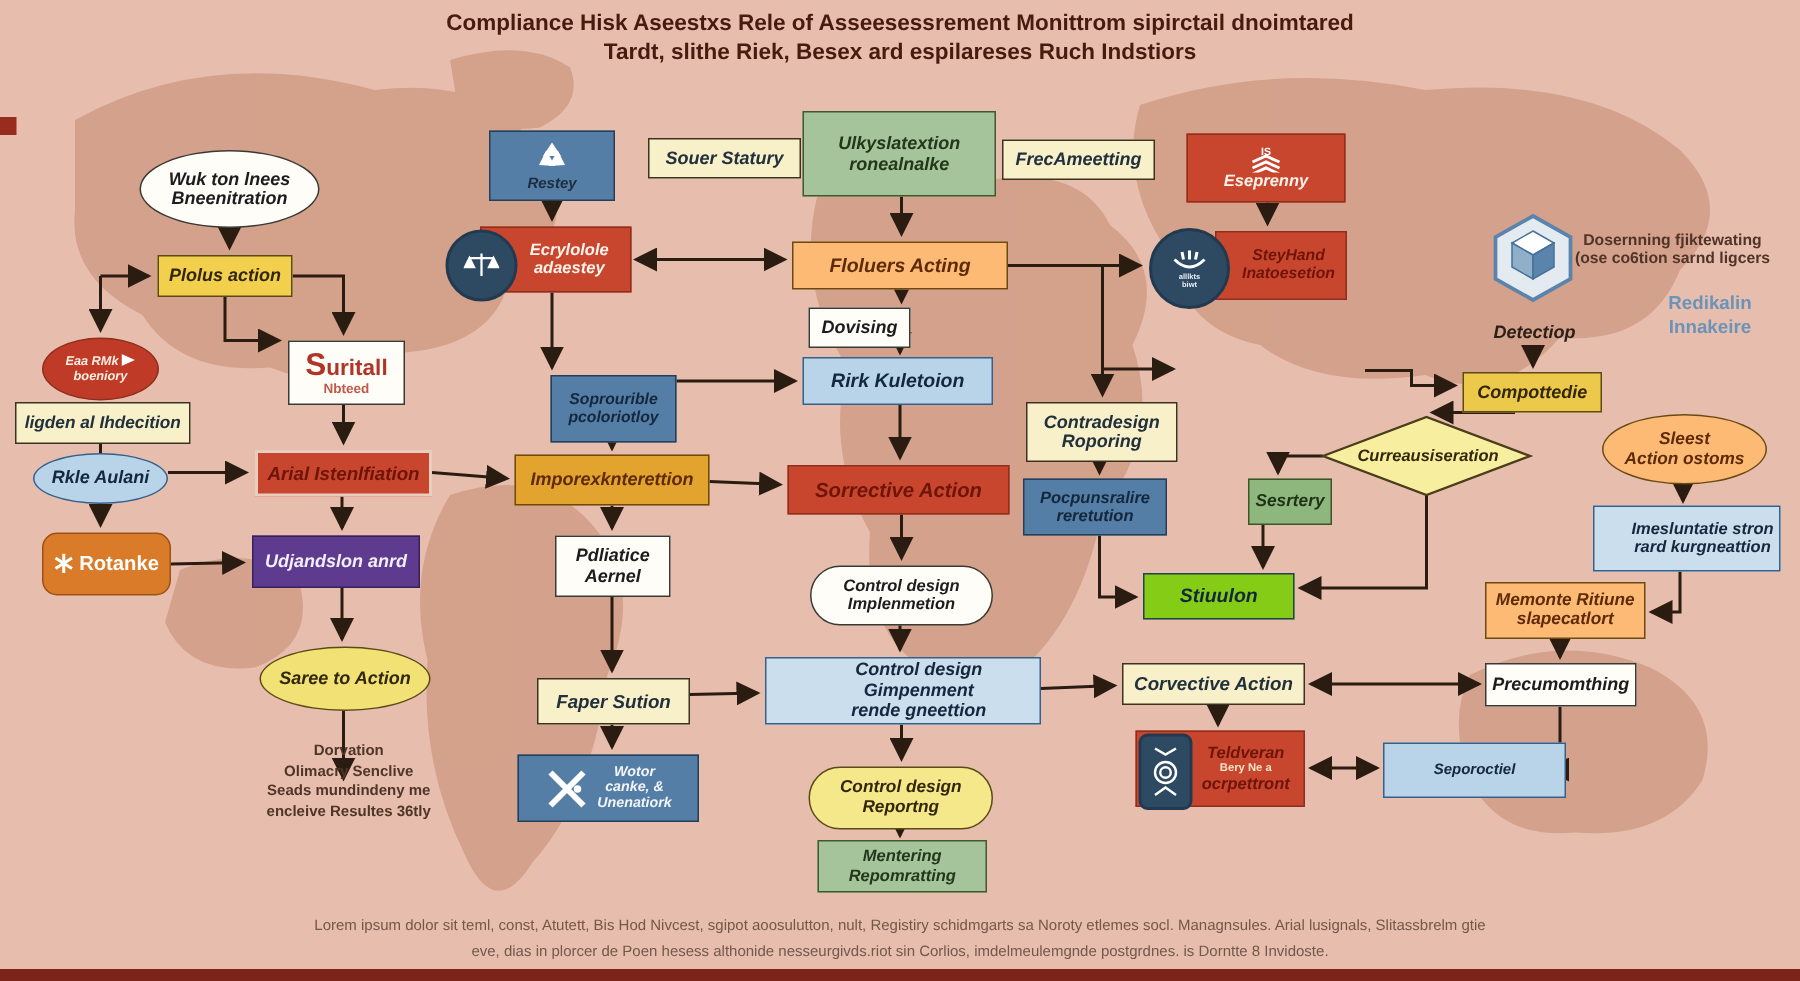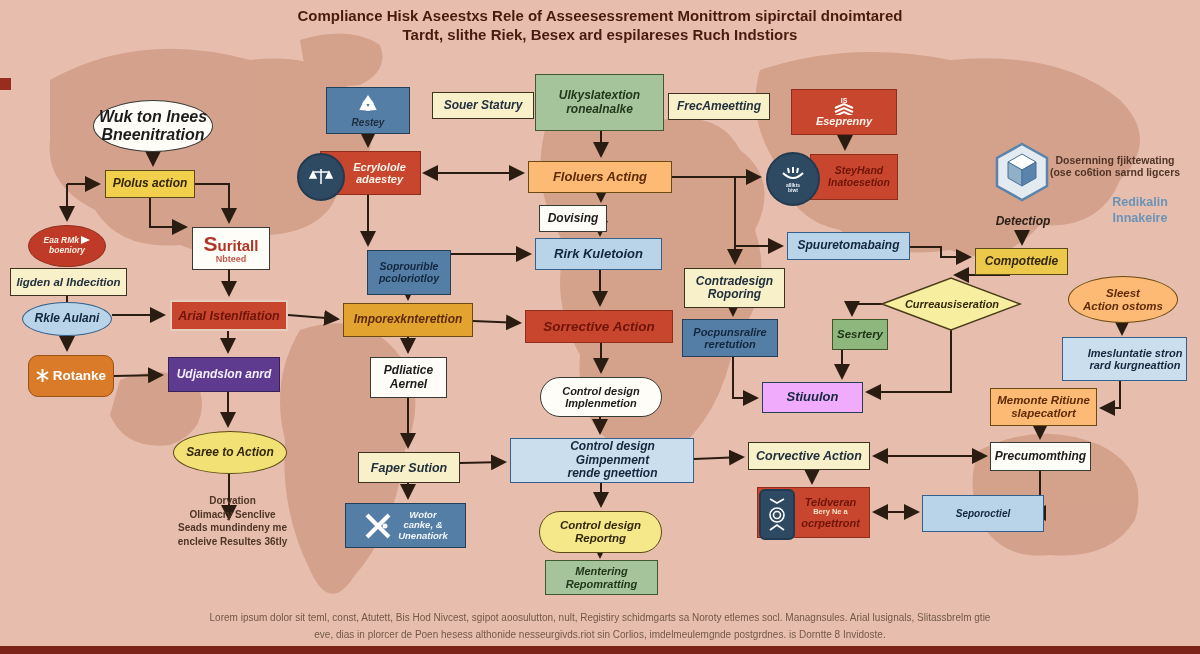--- a/index.html
+++ b/index.html
@@ -12,21 +12,21 @@
   .yellow{background:#f2cf4d;border-color:#5a4a16;color:#33270a;}
   .cream{background:#f7f0c8;border-color:#3c3222;color:#22303e;}
   .red{background:#c8462e;border-color:#8f2e1c;color:#6e1408;align-items:center;}
   .red.rim{border-color:#e7cfbf;border-width:2px;}
   .red.wt{color:#fdf3ea;}
   .redel{background:#bf3b28;border-color:#8f2e1c;color:#fdeee2;}
   .steel{background:#557ea6;border-color:#243f58;color:#13273d;}
   .steel.wt{color:#f2f6fa;}
   .lblue{background:#b9d3e8;border-color:#33618c;color:#13273d;}
   .pblue{background:#cbdeee;border-color:#33618c;color:#13273d;padding-left:23px;}
-  .mblue{background:#f0abfc;border-color:#243f58;color:#13273d;}
+  .mblue{background:#84cc16;border-color:#243f58;color:#13273d;}
   .green{background:#a6c49c;border-color:#41592f;color:#22381a;}
   .green2{background:#8eb77e;border-color:#3c5426;color:#1e3214;}
   .orange{background:#fdba74;border-color:#6b4a12;color:#5e2a08;}
   .purple{background:#5e3b8e;border-color:#36215a;color:#f4eefc;}
   .white{background:#fefdf8;border-color:#3a3a34;color:#1c1c1c;}
   .rotank{background:#d97b28;border-color:#9a5314;border-radius:10px;color:#fff;font-style:normal;}
   .plain{border:none;background:transparent;padding:0;z-index:4;}
   .title{position:absolute;left:0;top:7px;width:1200px;text-align:center;font-weight:bold;color:#491a0f;font-size:15px;line-height:1.25;z-index:4;}
   .cap{position:absolute;left:60px;top:610px;width:1080px;text-align:center;color:#73584a;font-size:10px;line-height:1.65;z-index:4;}
   .smalltxt{font-weight:bold;font-style:normal;color:#4f3527;font-size:10px;line-height:1.35;}
@@ -123,21 +123,21 @@
       <polygon points="1008,162 1022,170 1022,186 1008,178" fill="#8fb0c8" stroke="#46719a" stroke-width="1"></polygon>
       <polygon points="1036,162 1022,170 1022,186 1036,178" fill="#5b84ad" stroke="#46719a" stroke-width="1"></polygon>
     </g>
   </svg>
 
   <div class="title">
     <div>Compliance Hisk Aseestxs Rele of Asseesessrement Monittrom sipirctail dnoimtared</div>
     <div>Tardt, slithe Riek, Besex ard espilareses Ruch Indstiors</div>
   </div>
 
-  <div class="n el white" style="left:93px;top:100px;width:120px;height:52px;font-size:16px">
+  <div class="n el white" style="left:93px;top:100px;width:120px;height:52px;font-size:12px">
     <span>Wuk ton lnees</span>
     <span>Bneenitration</span>
   </div>
   <div class="n yellow" style="left:105px;top:170px;width:90px;height:28px;font-size:12px">
     <span>Plolus action</span>
   </div>
   <div class="n el redel" style="left:28px;top:225px;width:78px;height:42px;font-size:8.5px">
     <span><span>Eaa RMk</span>
       <svg width="9" height="8" style="vertical-align:-1px">
           <polygon points="0,0 9,4 0,8" fill="#fff"></polygon>
@@ -291,23 +291,20 @@
   </div>
   <div class="n stad" style="left:539px;top:511px;width:123px;height:42px;font-size:11.5px;background:#f5e88a;border-color:#5a4a16;color:#33270a">
     <span>Control design</span>
     <span>Reportng</span>
   </div>
   <div class="n green" style="left:545px;top:560px;width:113px;height:35px;font-size:11px">
     <span>Mentering</span>
     <span>Repomratting</span>
   </div>
 
-  <div class="n lblue" style="left:787px;top:232px;width:123px;height:28px;font-size:12px">
-    <span>Spuuretomabaing</span>
-  </div>
   <div class="n cream" style="left:684px;top:268px;width:101px;height:40px;font-size:12px">
     <span>Contradesign</span>
     <span>Roporing</span>
   </div>
   <div class="n steel" style="left:682px;top:319px;width:96px;height:38px;font-size:11px">
     <span>Pocpunsralire</span>
     <span>reretution</span>
   </div>
   <div class="n green2" style="left:832px;top:319px;width:56px;height:31px;font-size:11.5px">
     <span>Sesrtery</span>

